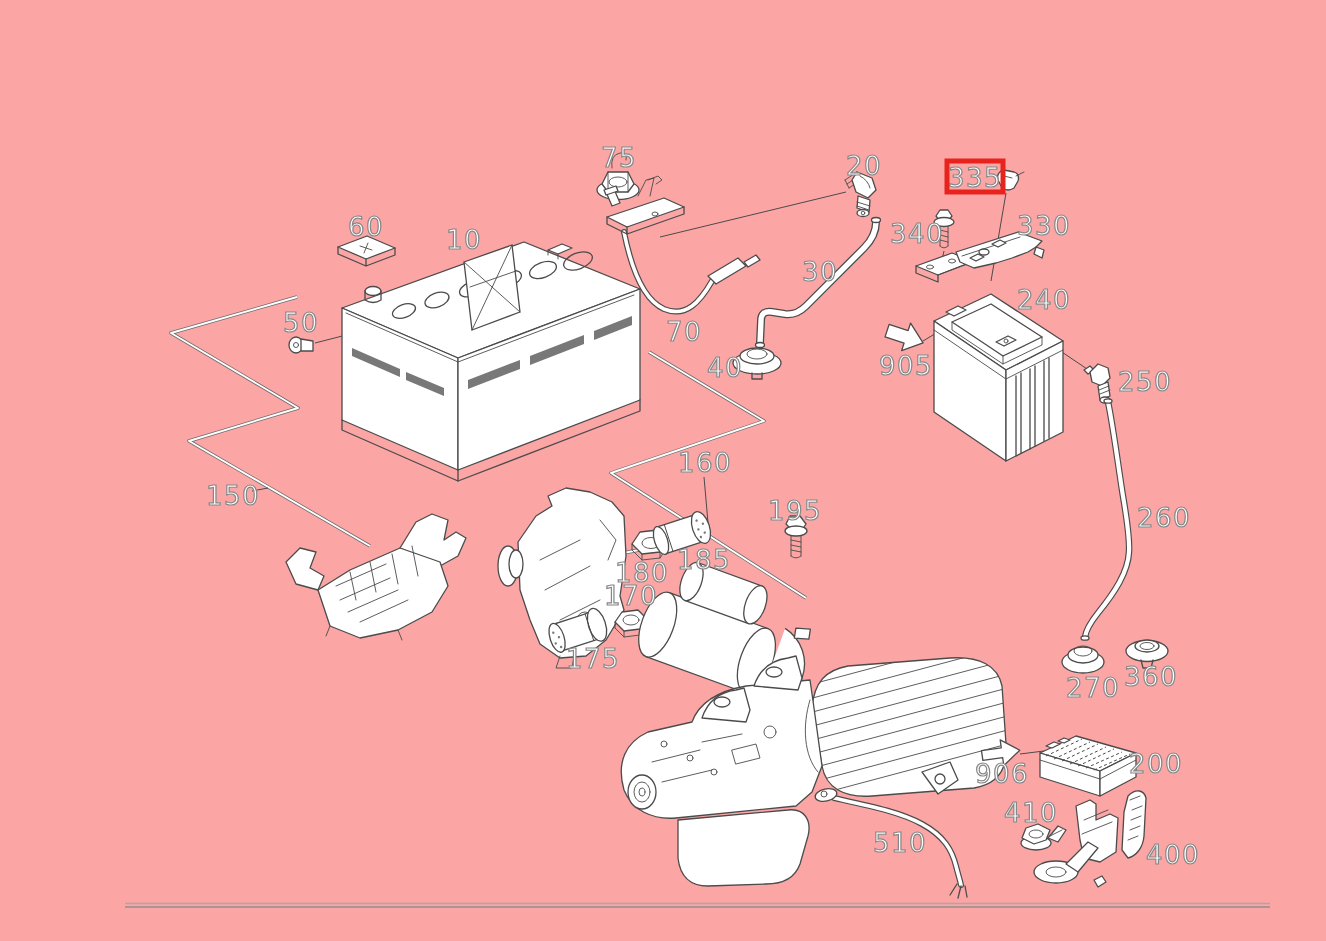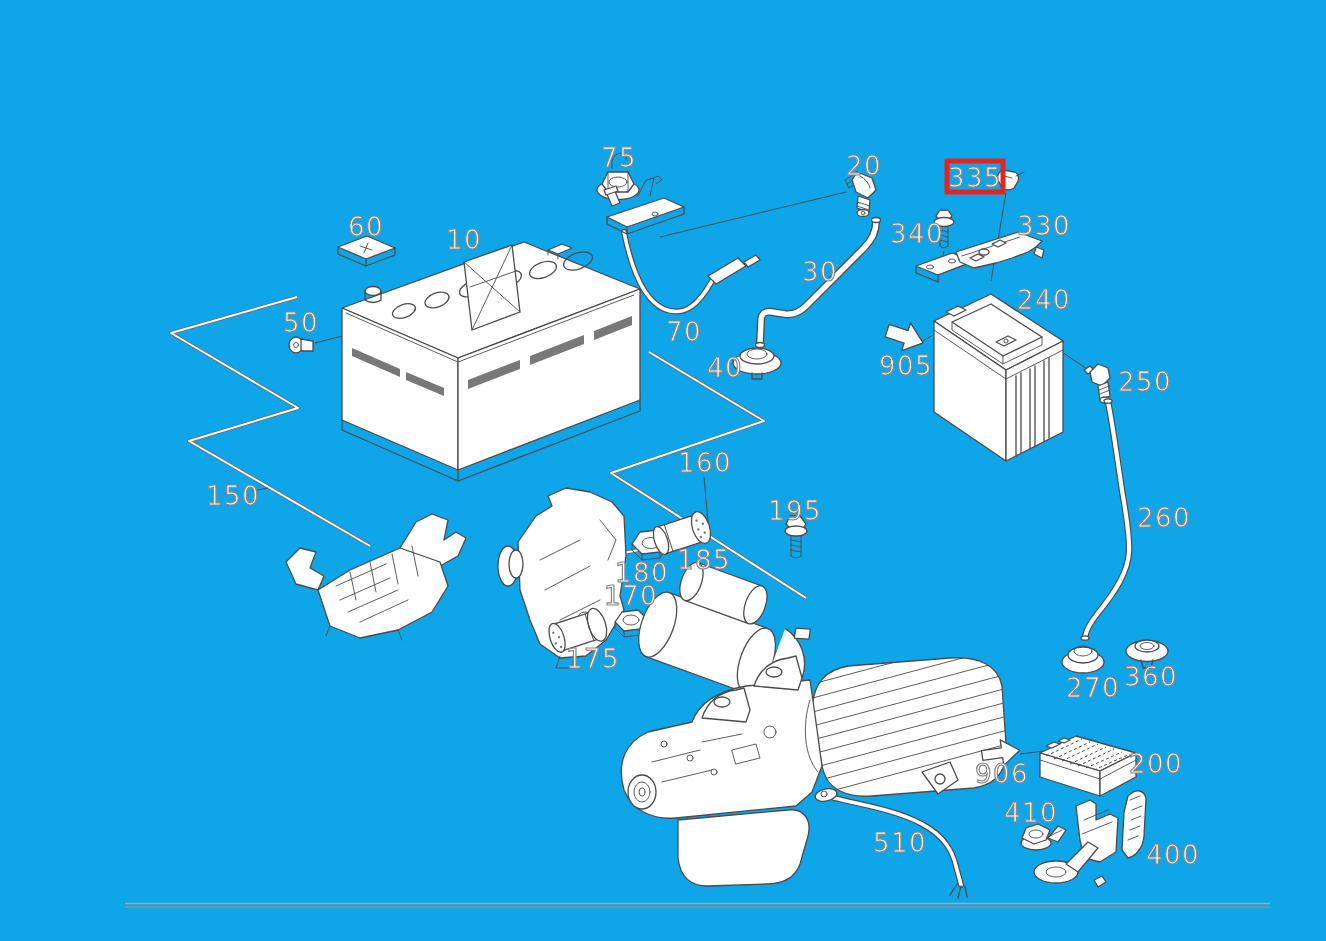--- a/index.html
+++ b/index.html
@@ -1,16 +1,16 @@
 <!DOCTYPE html>
 <html><head>
 <meta charset="utf-8">
 <style>
   html,body{margin:0;padding:0;background:#fff;}
-  .stage{position:relative;width:1326px;height:941px;background:#0ea5e9;overflow:hidden;}
+  .stage{position:relative;width:1326px;height:941px;background:#fca5a5;overflow:hidden;}
   svg{position:absolute;left:0;top:0;}
   .ln{fill:none;stroke:#4b4b4b;stroke-width:1.3;stroke-linejoin:round;stroke-linecap:round;}
   .ln2{fill:none;stroke:#4b4b4b;stroke-width:.9;stroke-linejoin:round;stroke-linecap:round;}
   .w{fill:#fff;stroke:#4b4b4b;stroke-width:1.3;stroke-linejoin:round;}
   .hatch{fill:#787878;stroke:none;}
   .dblA{fill:none;stroke:#6a6a6a;stroke-width:3.4;stroke-linejoin:round;}
   .dblB{fill:none;stroke:#fff;stroke-width:1.9;stroke-linejoin:round;}
   .tubeA{fill:none;stroke:#4b4b4b;stroke-width:8;stroke-linecap:round;stroke-linejoin:round;}
   .tubeB{fill:none;stroke:#fff;stroke-width:5.4;stroke-linecap:round;stroke-linejoin:round;}
   .hoseA{fill:none;stroke:#4b4b4b;stroke-width:6.5;stroke-linecap:round;}

